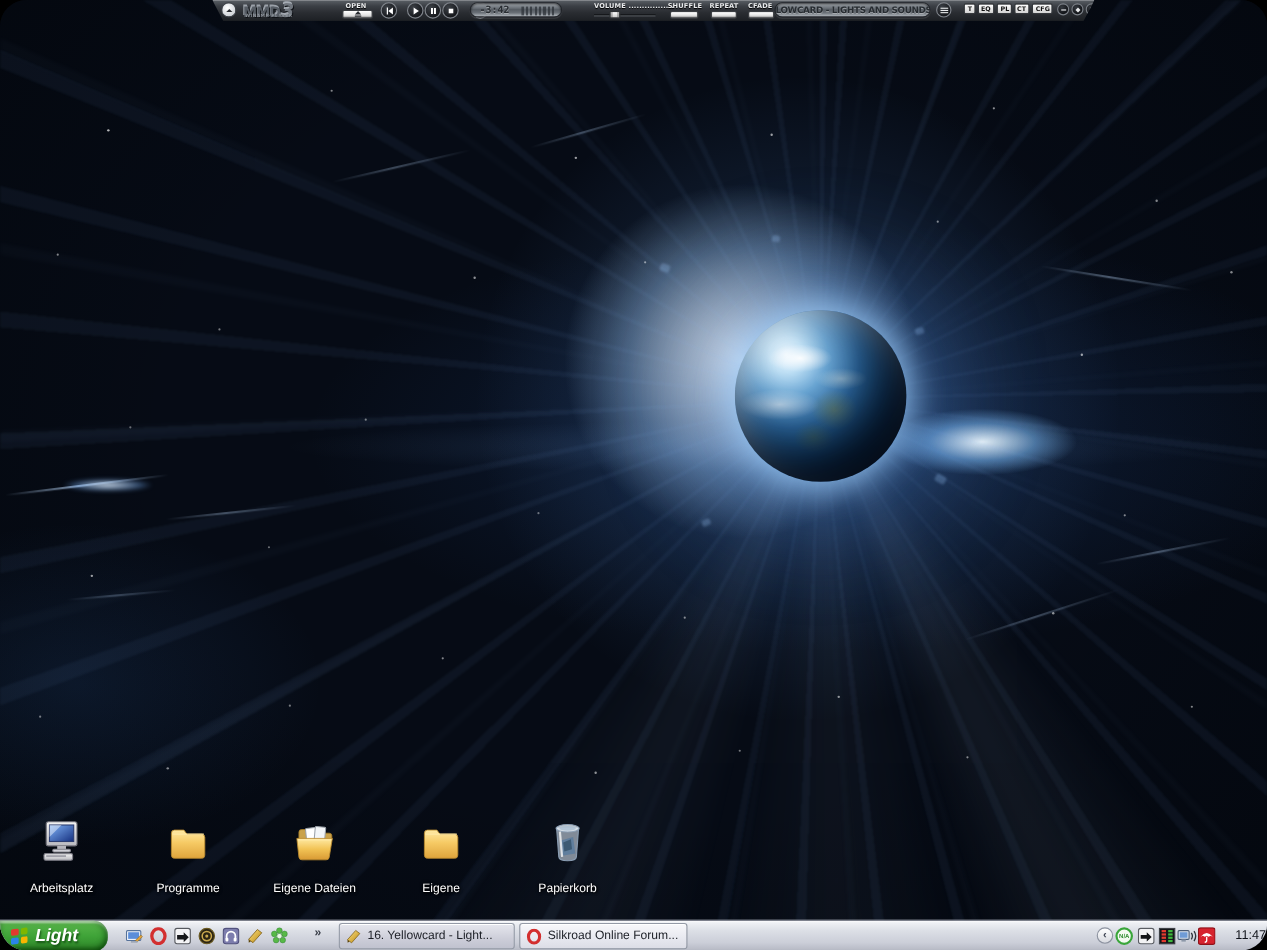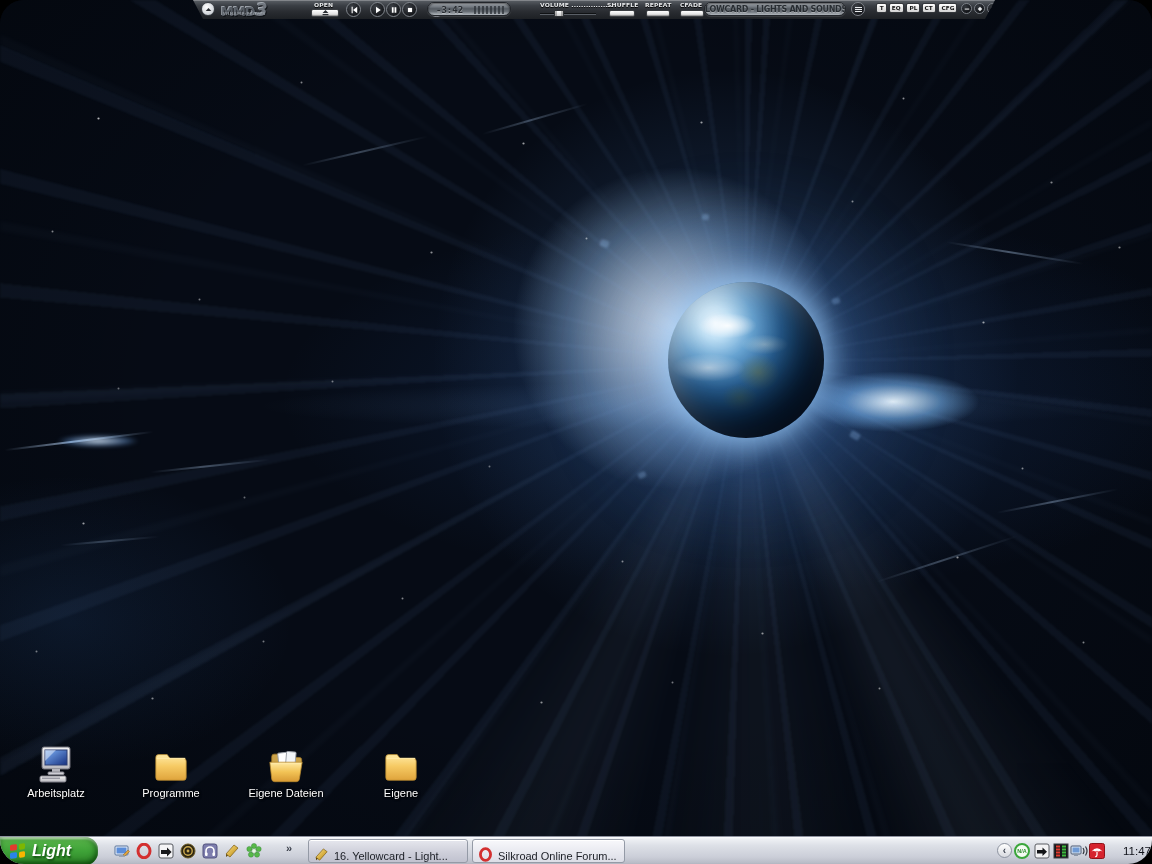--- a/index.html
+++ b/index.html
@@ -117,42 +117,42 @@
     display:flex; align-items:center; justify-content:center; }
   .win-circle svg { width:6px; height:6px; }
   .menu-btn { position:absolute; left:658px; top:2px; width:14px; height:14px; border-radius:50%;
     background:radial-gradient(circle at 35% 30%, #3c4046, #17191d 70%); border:1px solid #80858c;
     display:flex; flex-direction:column; align-items:center; justify-content:center; gap:1px; }
   .menu-btn i { display:block; width:7px; height:1px; background:#e8eaec; }
 
   
   .dicon { position:absolute; top:744px; width:84px; text-align:center; cursor:default; }
   .dicon .img { height:40px; display:flex; align-items:flex-end; justify-content:center; }
-  .dicon .lbl { margin-top:3px; font-size:11px; color:#fff;
+  .dicon .lbl { margin-top:18px; font-size:11px; color:#fff;
     text-shadow:1px 1px 2px #000, 0 0 3px #000; }
 
   
   .taskbar { position:absolute; left:0; top:836px; width:1152px; height:28px;
     background:linear-gradient(180deg,#fdfdfe 0,#eef0f4 2px,#dcdfe6 9px,#cbced8 20px,#b9bcc7 26px,#a9adb8 28px);
     border-top:1px solid #8f93a0; }
   .start-btn { position:absolute; left:0; top:0; width:98px; height:28px;
     border-radius:0 13px 13px 0;
     background:linear-gradient(180deg,#9ede8e 0%,#55b248 12%,#3fa338 50%,#338f2d 80%,#27761f 100%);
     box-shadow:inset -3px 0 6px rgba(0,60,0,.45), inset 0 2px 2px rgba(255,255,255,.55), inset 0 -3px 5px rgba(0,45,0,.5);
     display:flex; align-items:center; cursor:pointer; }
   .start-flag { position:relative; width:15px; height:14px; margin-left:10px; transform:skewY(-7deg); }
   .start-flag i { position:absolute; width:6.5px; height:6px; border-radius:1.5px; }
   .start-flag .fr{left:0;top:0;background:#e23a2e;} .start-flag .fg{right:0;top:0;background:#7db700;}
   .start-flag .fb{left:0;bottom:0;background:#2a84e8;} .start-flag .fy{right:0;bottom:0;background:#f7b500;}
   .start-txt { margin-left:7px; font-size:16px; font-weight:700; font-style:italic; color:#fff;
     text-shadow:1px 2px 2px rgba(10,60,10,.8); }
   .ql-icon { position:absolute; top:6px; width:16px; height:16px; cursor:pointer; }
   .ql-more { position:absolute; left:286px; top:5px; font-size:11px; font-weight:700; color:#3a3f4a; cursor:pointer; }
   .task-btn { position:absolute; top:2px; height:24px; border:1px solid #949aa6; border-radius:3px;
-    display:flex; align-items:flex-end; cursor:pointer; overflow:hidden; white-space:nowrap; }
+    display:flex; align-items:center; cursor:pointer; overflow:hidden; white-space:nowrap; }
   .task-btn .ticon { width:15px; height:15px; margin-left:5px; flex:0 0 auto; }
   .task-btn .tlbl { margin-left:5px; font-size:11px; color:#1c1f26; }
   .tb1 { left:308px; width:160px; background:linear-gradient(#e6e7ee,#cdced9 60%,#c0c2cf);
     box-shadow:inset 0 1px 0 #fff; }
   .tb2 { left:472px; width:153px; background:linear-gradient(#f8f8fb,#e7e8ef 60%,#dcdde6);
     box-shadow:inset 0 1px 0 #fff; }
   .tray-chevron { position:absolute; left:997px; top:6px; width:15px; height:15px; border-radius:50%;
     background:linear-gradient(#ffffff,#d8dae0); border:1px solid #8d93a0; color:#4a5course; cursor:pointer;
     display:flex; align-items:center; justify-content:center; font-size:10px; font-weight:700; color:#3c4250; }
   .tray-icon { position:absolute; top:6px; width:16px; height:16px; cursor:pointer; }
@@ -355,20 +355,33 @@
               <stop offset="1" stop-color="#dfa43c"></stop>
             </linearGradient>
           </defs>
         <path d="M4 9q0-3 3-3h9l3 4h14q3 0 3 3v17q0 3-3 3H7q-3 0-3-3z" fill="url(#fold3)" stroke="#b98a2e" stroke-width=".8"></path>
         <path d="M5 10h30" stroke="#ffe9a6" stroke-width="1.2"></path>
       </svg>
     </div>
     <div class="lbl">Eigene</div>
   </div>
 
+  <div class="dicon" style="left:474px;">
+    <div class="img">
+      <svg width="34" height="38" viewBox="0 0 34 38">
+        <path d="M7 7h20l-2 26q-.3 3.5-8 3.5T9 33z" fill="rgba(208,222,236,.6)" stroke="rgba(140,160,182,.95)"></path>
+        <polygon points="11,18 22,15 24,30 12,32" fill="#5b7b9d" opacity=".85"></polygon>
+        <polygon points="13,20 20,17 21,26 14,28" fill="#3a566f" opacity=".9"></polygon>
+        <ellipse cx="17" cy="7" rx="10.5" ry="3.4" fill="rgba(235,243,250,.8)" stroke="rgba(140,160,182,.95)"></ellipse>
+        <ellipse cx="17" cy="7" rx="7.5" ry="2.2" fill="rgba(170,190,210,.8)"></ellipse>
+        <path d="M10 10l2 23" stroke="rgba(255,255,255,.75)" stroke-width="2"></path>
+      </svg>
+    </div>
+    <div class="lbl">Papierkorb</div>
+  </div>
 
 
   <div class="taskbar">
     <div class="start-btn">
       <span class="start-flag">
         <i class="fr"></i>
           <i class="fg"></i>
           <i class="fb"></i>
           <i class="fy"></i>
       </span>

